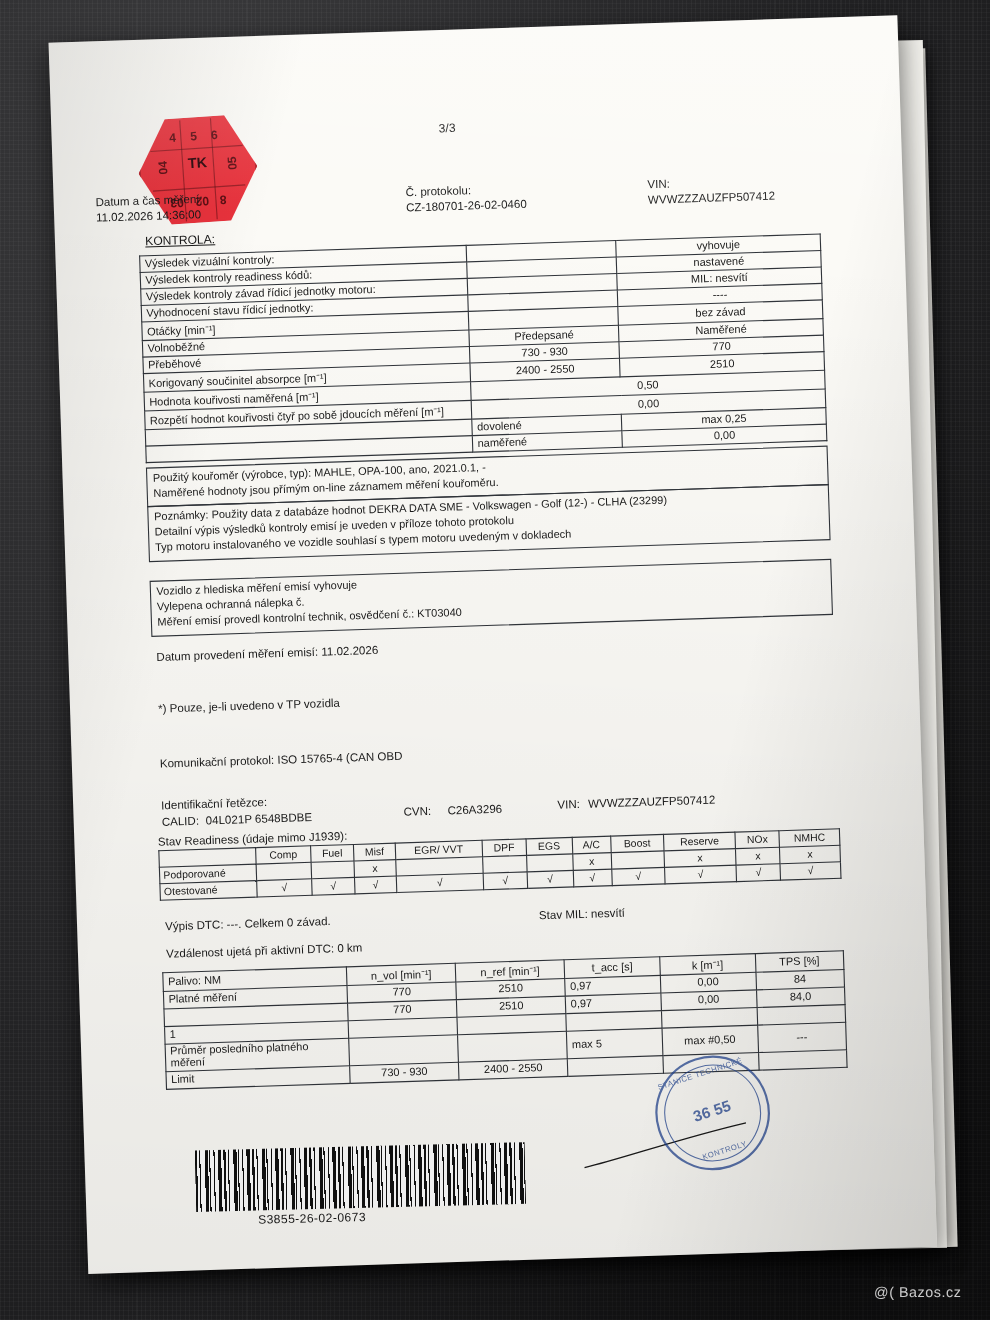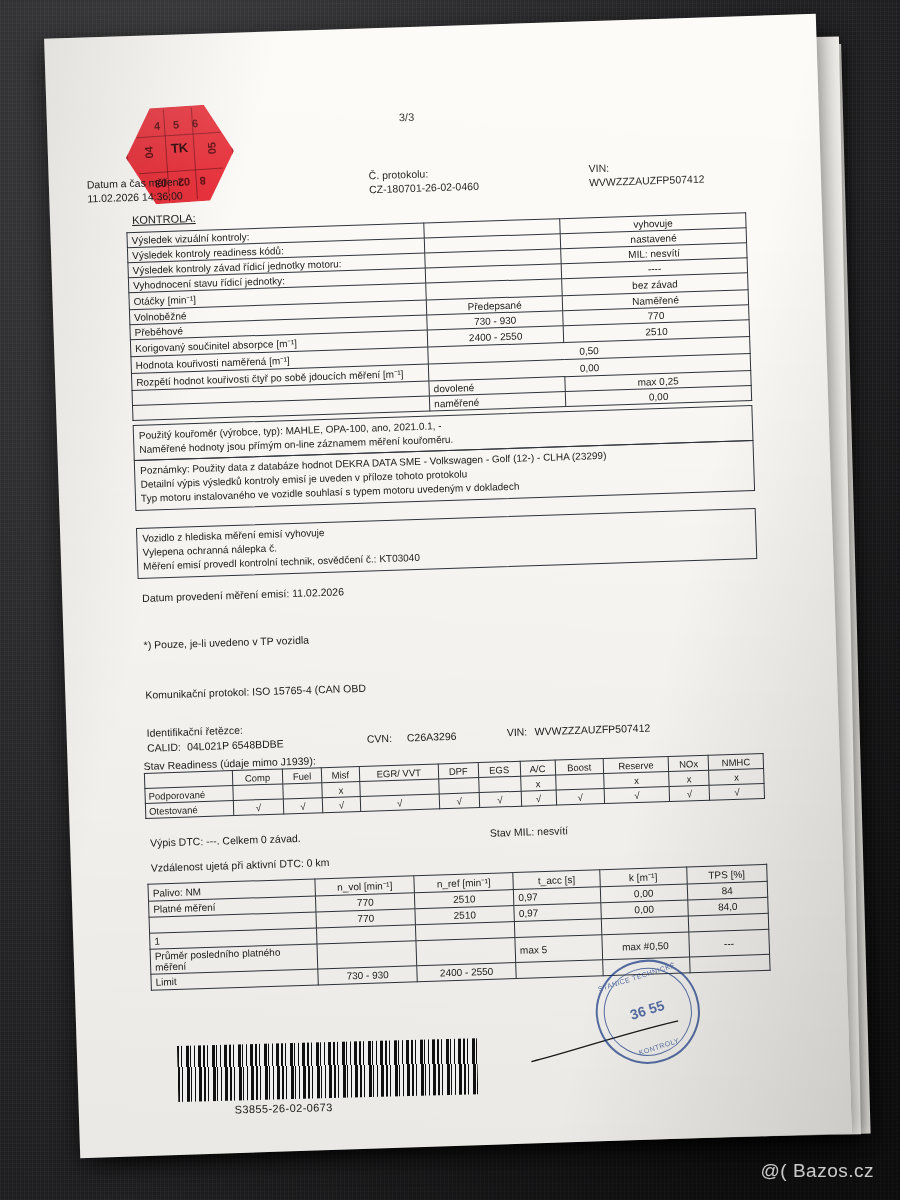--- a/index.html
+++ b/index.html
@@ -257,21 +257,21 @@
     left: 452px; top: 1000px;
     width: 160px; height: 40px;
   }
   #sig-line svg { width: 100%; height: 100%; }
 
   
   #watermark {
     position: absolute;
     right: 26px; bottom: 18px;
     color: rgba(255,255,255,0.78);
-    font-size: 19px;
+    font-size: 13px;
     letter-spacing: 0.5px;
   }
 </style>
 </head>
 <body>
 
 <div id="scene">
   <div id="backdrop"></div>
 
   <div id="sheet-back-2" class="sheet-back"></div>

